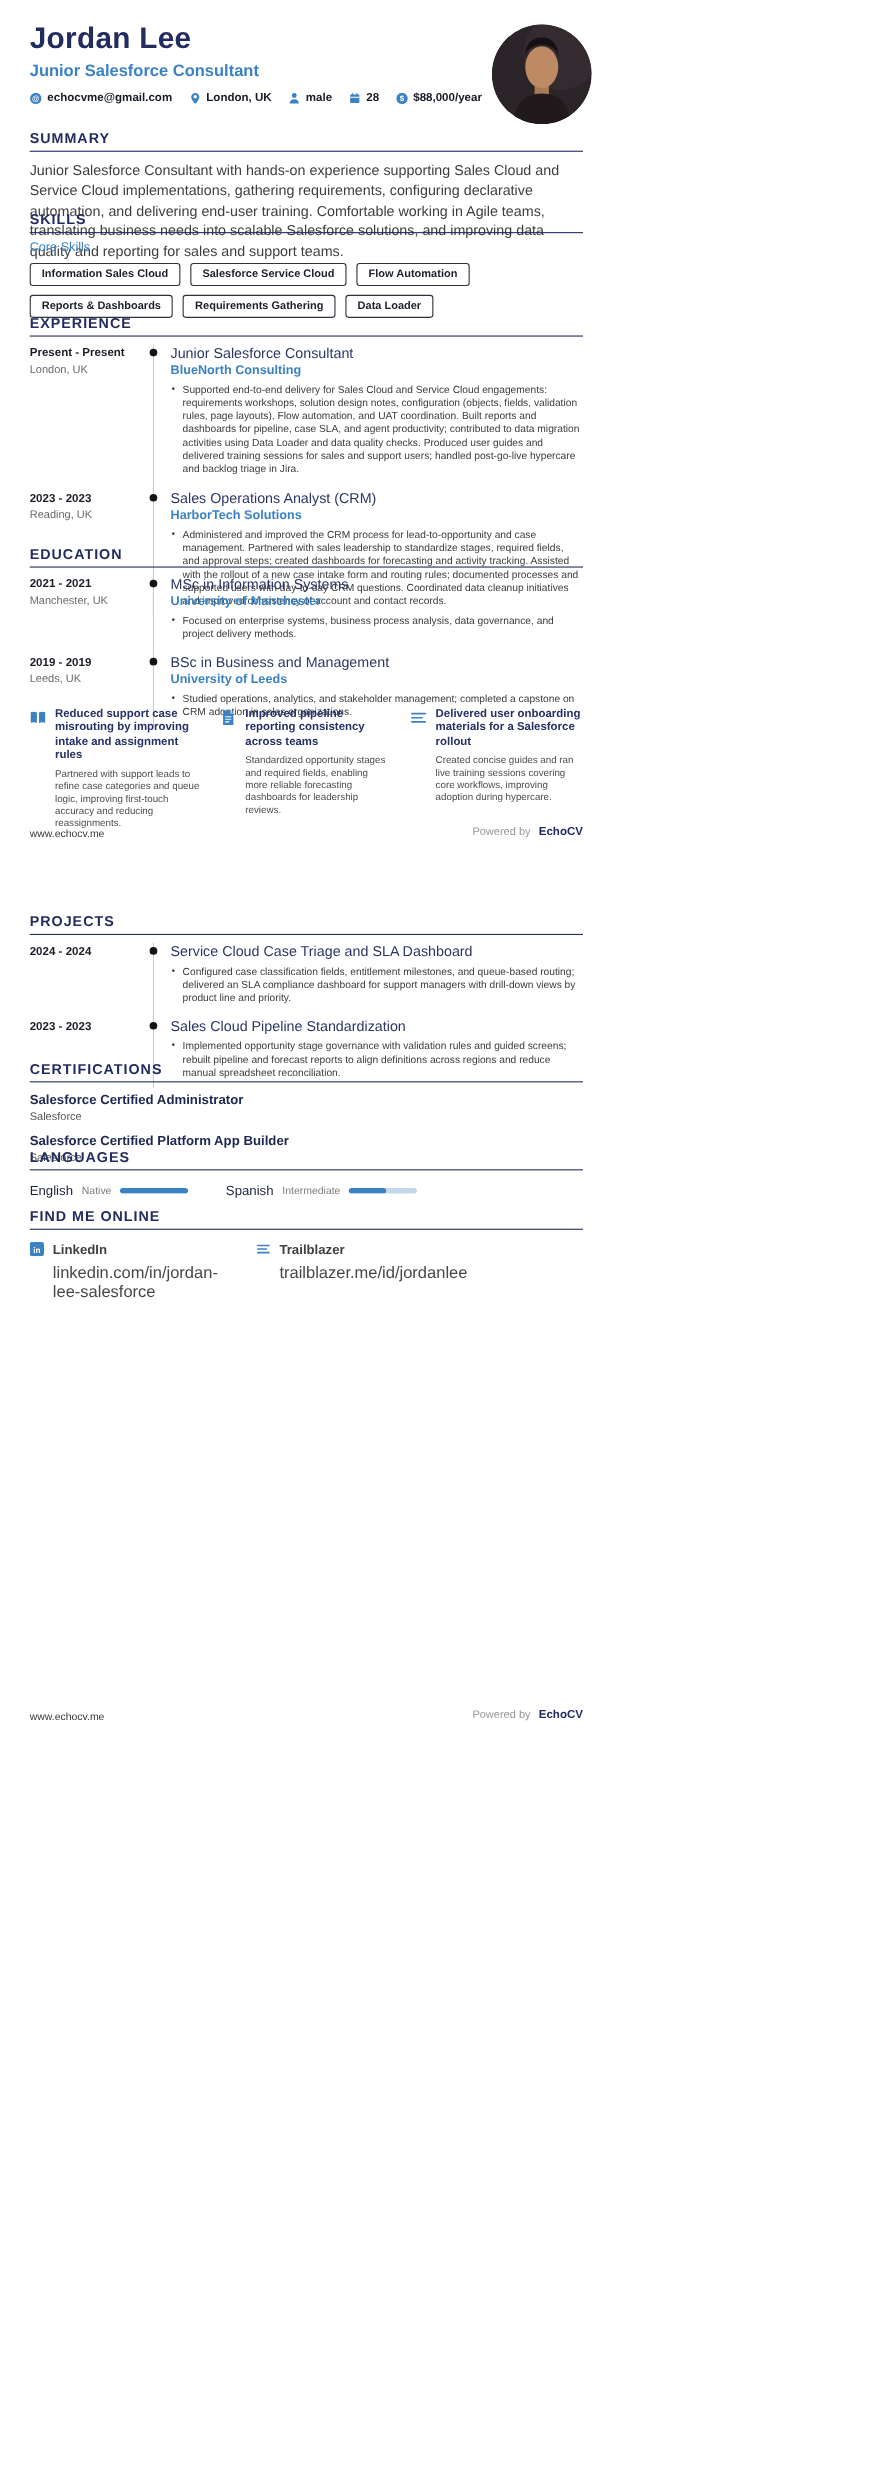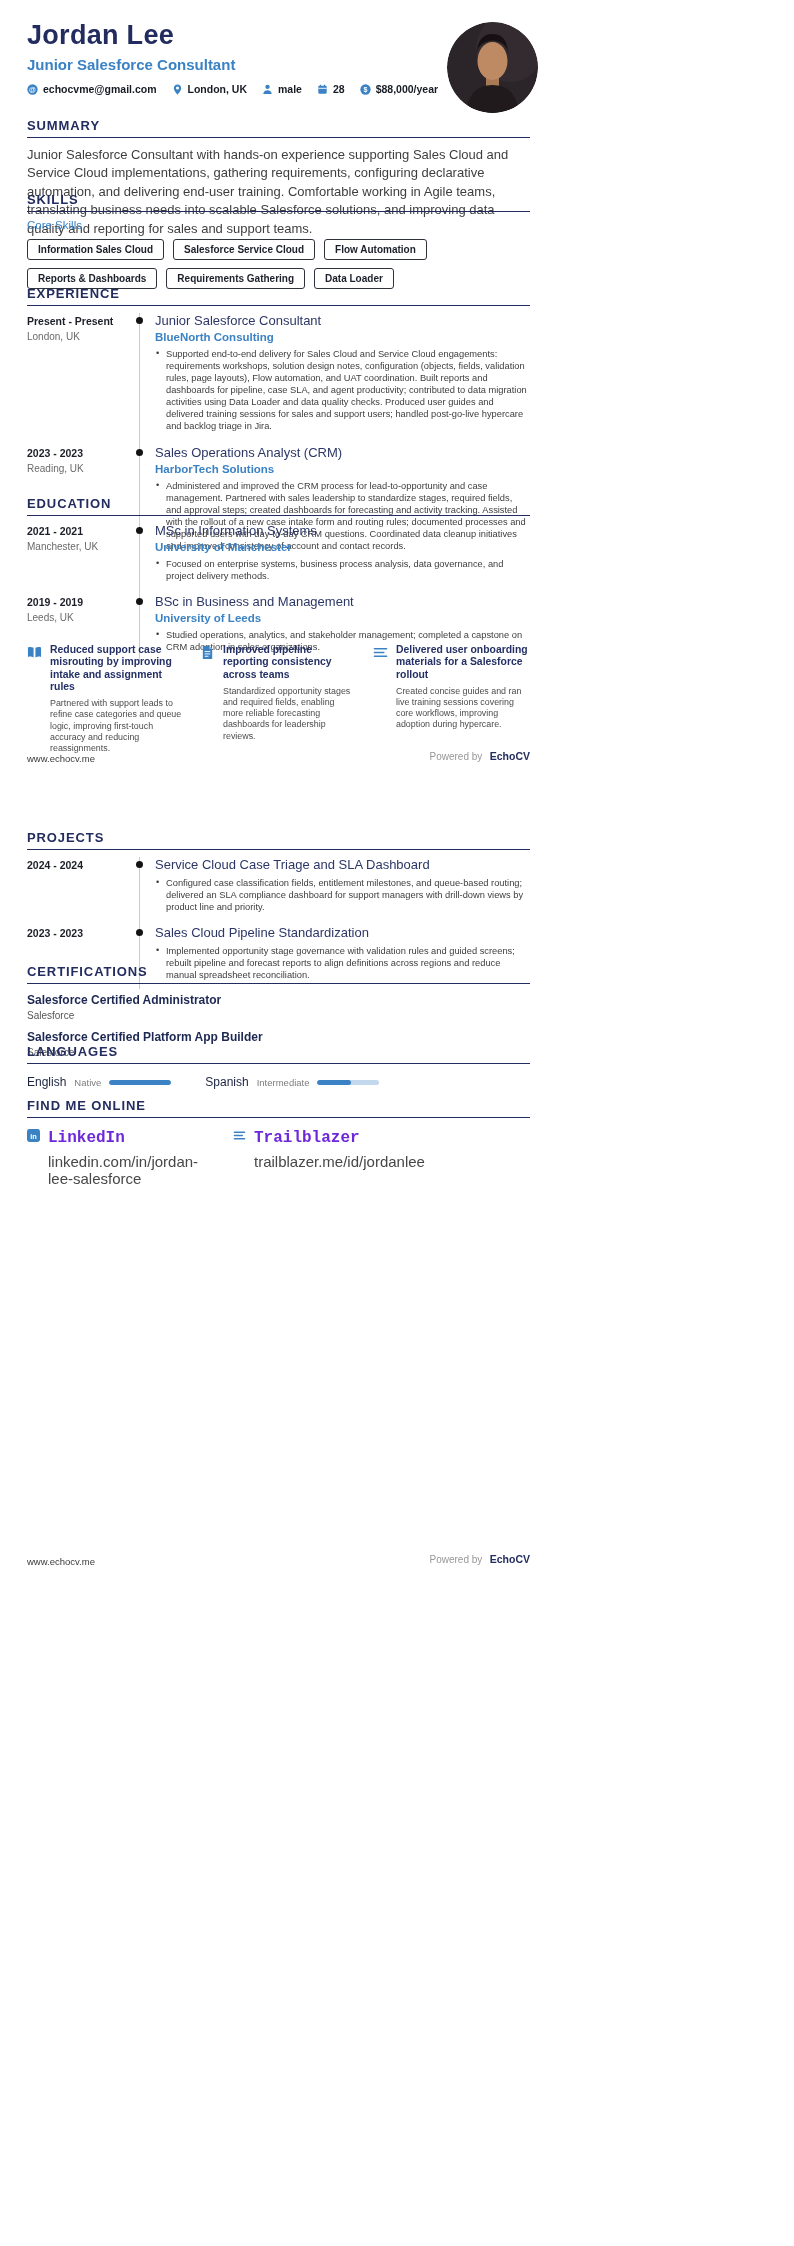--- a/index.html
+++ b/index.html
@@ -61,21 +61,21 @@
   .lang-name { font-size:12px; color:#1c2340; }
   .lang-level { font-size:9.5px; color:#7d7d7d; }
   .bar { width:62px; height:5px; background:#c3d8ec; border-radius:3px; overflow:hidden; display:inline-block; }
   .bar-fill { display:block; height:100%; background:var(--accent); border-radius:3px; }
 
   
   .online-row { display:flex; margin-top:11px; }
   .online-item { width:173px; margin-right:33px; }
   .online-head { display:flex; align-items:flex-start; gap:8px; }
   .oicon { width:13px; height:13px; display:inline-flex; flex:none; }
-  .online-label { font-size:16px; font-weight:bold; color:#6d28d9;font-family:Liberation Mono, monospace; }
+  .online-label { font-size:12px; font-weight:bold; color:#404040; }
   .online-url { font-size:15px; color:#474747; margin-top:6px; margin-left:21px; }
 
   
   .footer { position:absolute; left:27px; width:503px; display:flex; justify-content:space-between; align-items:flex-end; }
   .f-site { font-size:9.5px; color:#3a3a3a; }
   .f-pow { font-size:10px; color:#979797; }
   .f-brand { font-size:10.5px; font-weight:bold; color:var(--navy); margin-left:3px; }
 </style>
 </head>
 <body>

